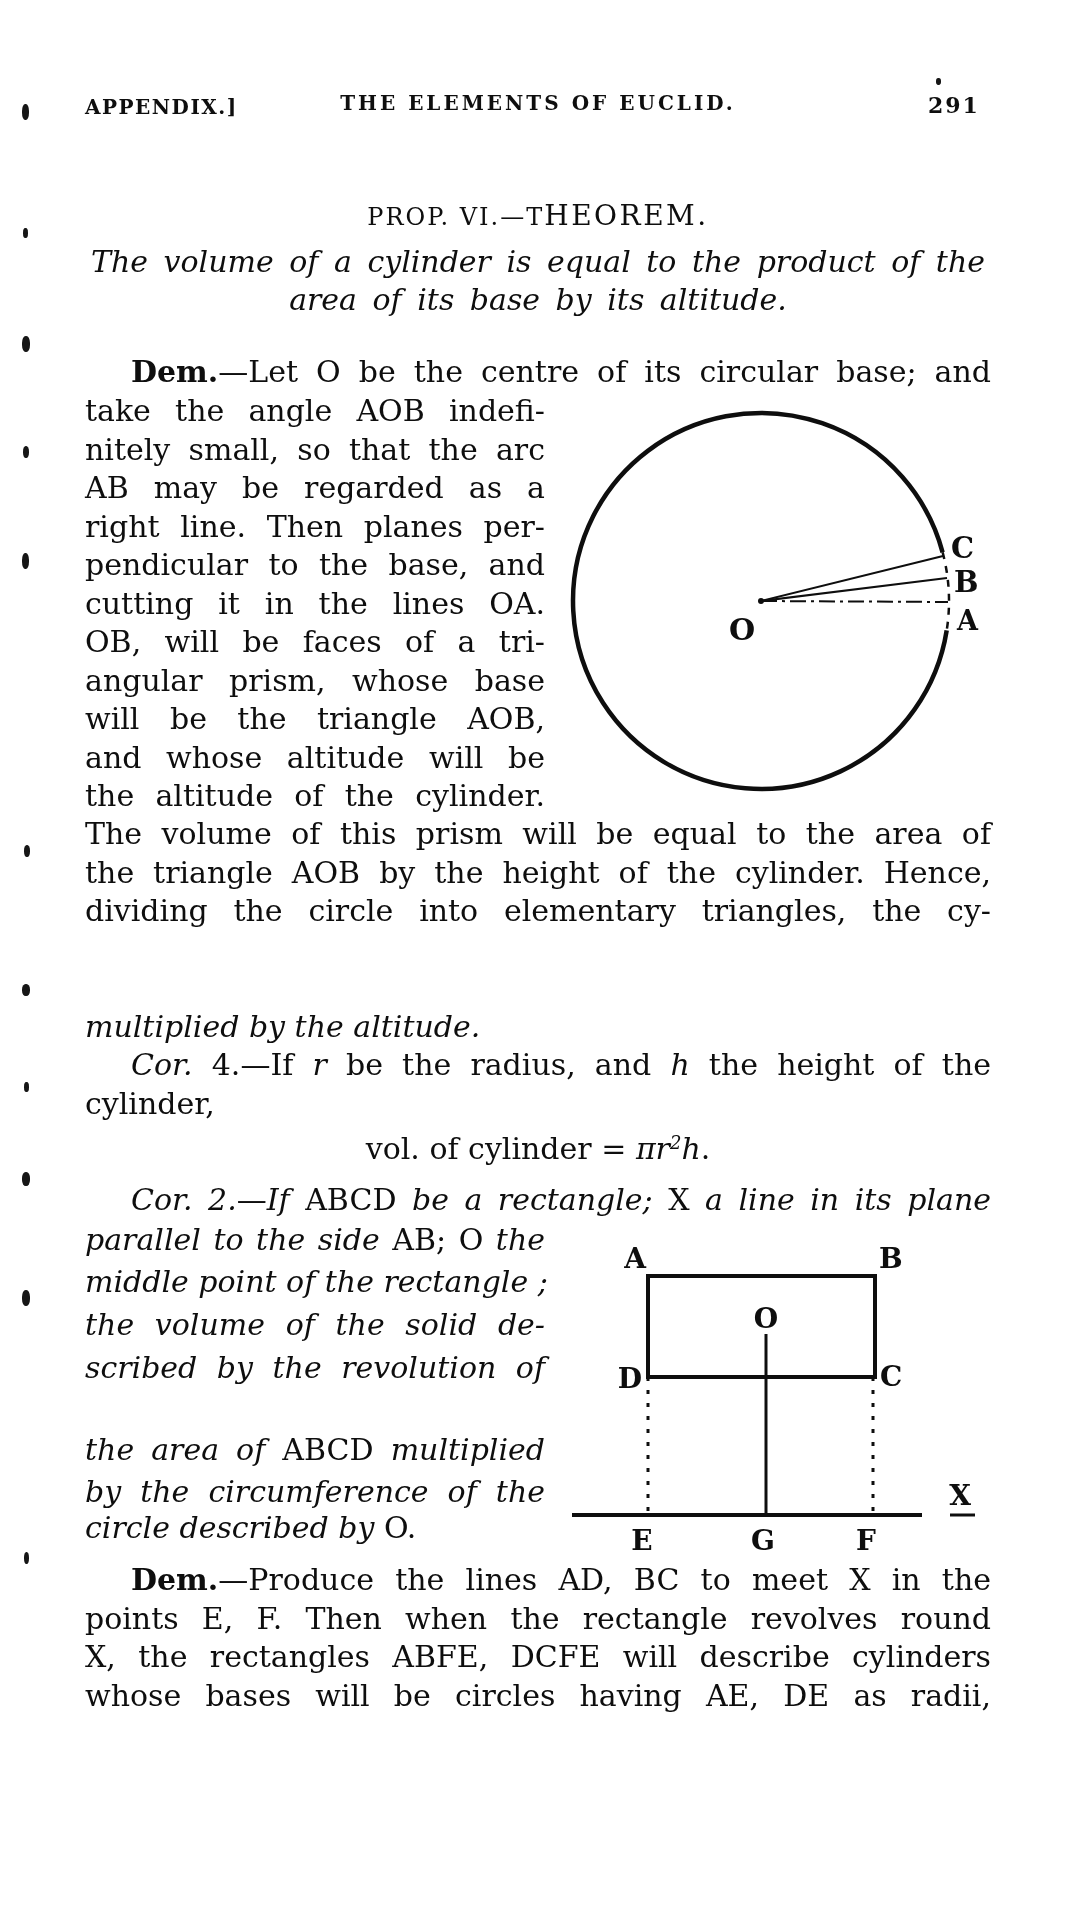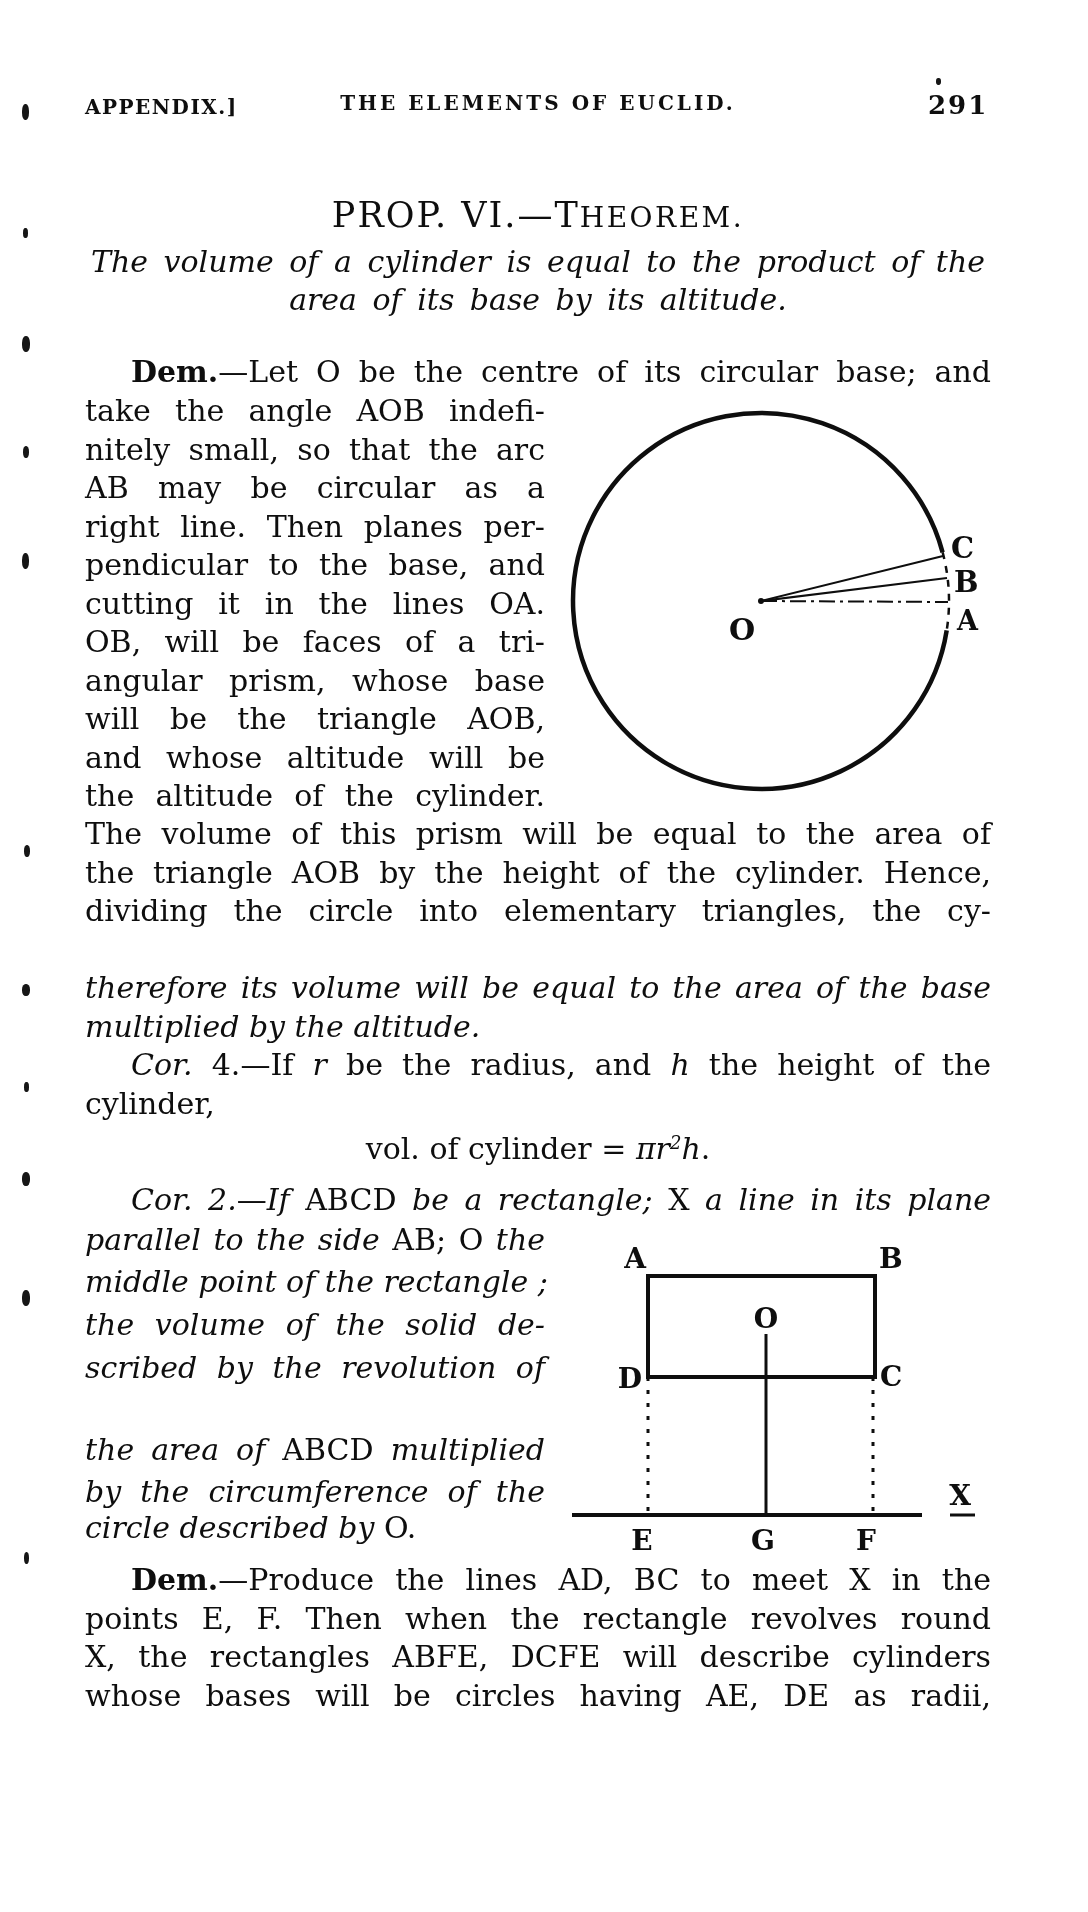--- a/index.html
+++ b/index.html
@@ -11,23 +11,23 @@
   .c{left:85px;width:906px;text-align:center;white-space:normal;}
   .j{text-align:justify;text-align-last:justify;}
   .ital{font-style:italic;}
   .it{font-style:italic;}
   .b{font-weight:bold;}
   .ind{text-indent:46px;}
   .sup{font-size:0.6em;vertical-align:0.55em;font-style:italic;}
   .stmt{word-spacing:6px;}
   #header-left{left:85px;top:88px;font-size:20px;font-weight:bold;letter-spacing:1.5px;}
   #header-center{left:85px;top:84px;width:906px;text-align:center;font-size:20px;font-weight:bold;letter-spacing:3px;}
-  #header-right{left:928px;top:86px;font-size:26px;font-weight:bold;letter-spacing:2px;}
+  #header-right{left:928px;top:86px;font-size:22px;font-weight:bold;letter-spacing:2px;}
   #prop-title{top:196px;letter-spacing:2px;}
-  .t-main{font-size:35px;margin-top:8px;}
+  .t-main{font-size:24px;margin-top:8px;}
   .t-small{font-size:28px;letter-spacing:2.5px;}
   svg{position:absolute;}
   svg text{font-family:"DejaVu Serif","Liberation Serif",serif;font-weight:bold;fill:#0e0e0e;}
   .artifact{position:absolute;background:#161616;border-radius:45%;}
 </style>
 </head>
 <body>
 
 <div id="page">
 
@@ -39,21 +39,21 @@
     <span class="t-main">PROP. VI.—T</span><span class="t-small">HEOREM.</span>
   </div>
 
   <div class="ln c ital stmt" style="top:243px">The volume of a cylinder is equal to the product of the</div>
   <div class="ln c ital stmt" style="top:281px">area of its base by its altitude.</div>
 
   <div class="ln w j ind" style="top:353px"><span class="b">Dem.</span><span>—Let O be the centre of its circular base; and</span></div>
 
   <div class="ln n j" style="top:431px">nitely small, so that the arc</div>
   <div class="ln n j" style="top:392px">take the angle AOB indefi-</div>
-  <div class="ln n j" style="top:469px">AB may be circular as a</div>
+  <div class="ln n j" style="top:469px">AB may be regarded as a</div>
   <div class="ln n j" style="top:508px">right line. Then planes per-</div>
   <div class="ln n j" style="top:546px">pendicular to the base, and</div>
   <div class="ln n j" style="top:585px">cutting it in the lines OA.</div>
   <div class="ln n j" style="top:623px">OB, will be faces of a tri-</div>
   <div class="ln n j" style="top:662px">angular prism, whose base</div>
   <div class="ln n j" style="top:700px">will be the triangle AOB,</div>
   <div class="ln n j" style="top:739px">and whose altitude will be</div>
   <div class="ln n j" style="top:777px">the altitude of the cylinder.</div>
 
   <svg style="left:555px;top:398px" width="450" height="405" viewBox="0 0 450 405">
@@ -65,21 +65,20 @@
     <line x1="206" y1="203" x2="393" y2="204" stroke="#0e0e0e" stroke-width="2" stroke-dasharray="16 5 3 5"></line>
     <text x="396" y="160" font-size="29">C</text>
     <text x="399" y="194" font-size="29">B</text>
     <text x="402" y="232" font-size="27">A</text>
     <text x="174" y="242" font-size="30">O</text>
   </svg>
 
   <div class="ln w j" style="top:815px">The volume of this prism will be equal to the area of</div>
   <div class="ln w j" style="top:854px">the triangle AOB by the height of the cylinder. Hence,</div>
   <div class="ln w j" style="top:892px">dividing the circle into elementary triangles, the cy-</div>
-  <div class="ln w j ital" style="top:969px">therefore its volume will be equal to the area of the base</div>
   <div class="ln w ital" style="top:1008px">multiplied by the altitude.</div>
 
   <div class="ln w j ind" style="top:1046px"><span class="it">Cor.</span><span> 4.—If </span><span class="it">r</span><span> be the radius, and </span><span class="it">h</span><span> the height of the</span></div>
   <div class="ln w" style="top:1085px">cylinder,</div>
   <div class="ln c" style="top:1124px"><span>vol. of cylinder = </span><span class="it">πr</span><span class="sup">2</span><span class="it">h</span><span>.</span></div>
 
   <div class="ln w j ind" style="top:1181px"><span class="it">Cor. 2.</span><span>—</span><span class="it">If </span><span>ABCD</span><span class="it"> be a rectangle; </span><span>X</span><span class="it"> a line in its plane</span></div>
   <div class="ln n j" style="top:1221px"><span class="it">parallel to the side </span><span>AB; O</span><span class="it"> the</span></div>
   <div class="ln n j" style="top:1263px"><span class="it">middle point of the rectangle ;</span></div>
   <div class="ln n j" style="top:1306px"><span class="it">the volume of the solid de-</span></div>

